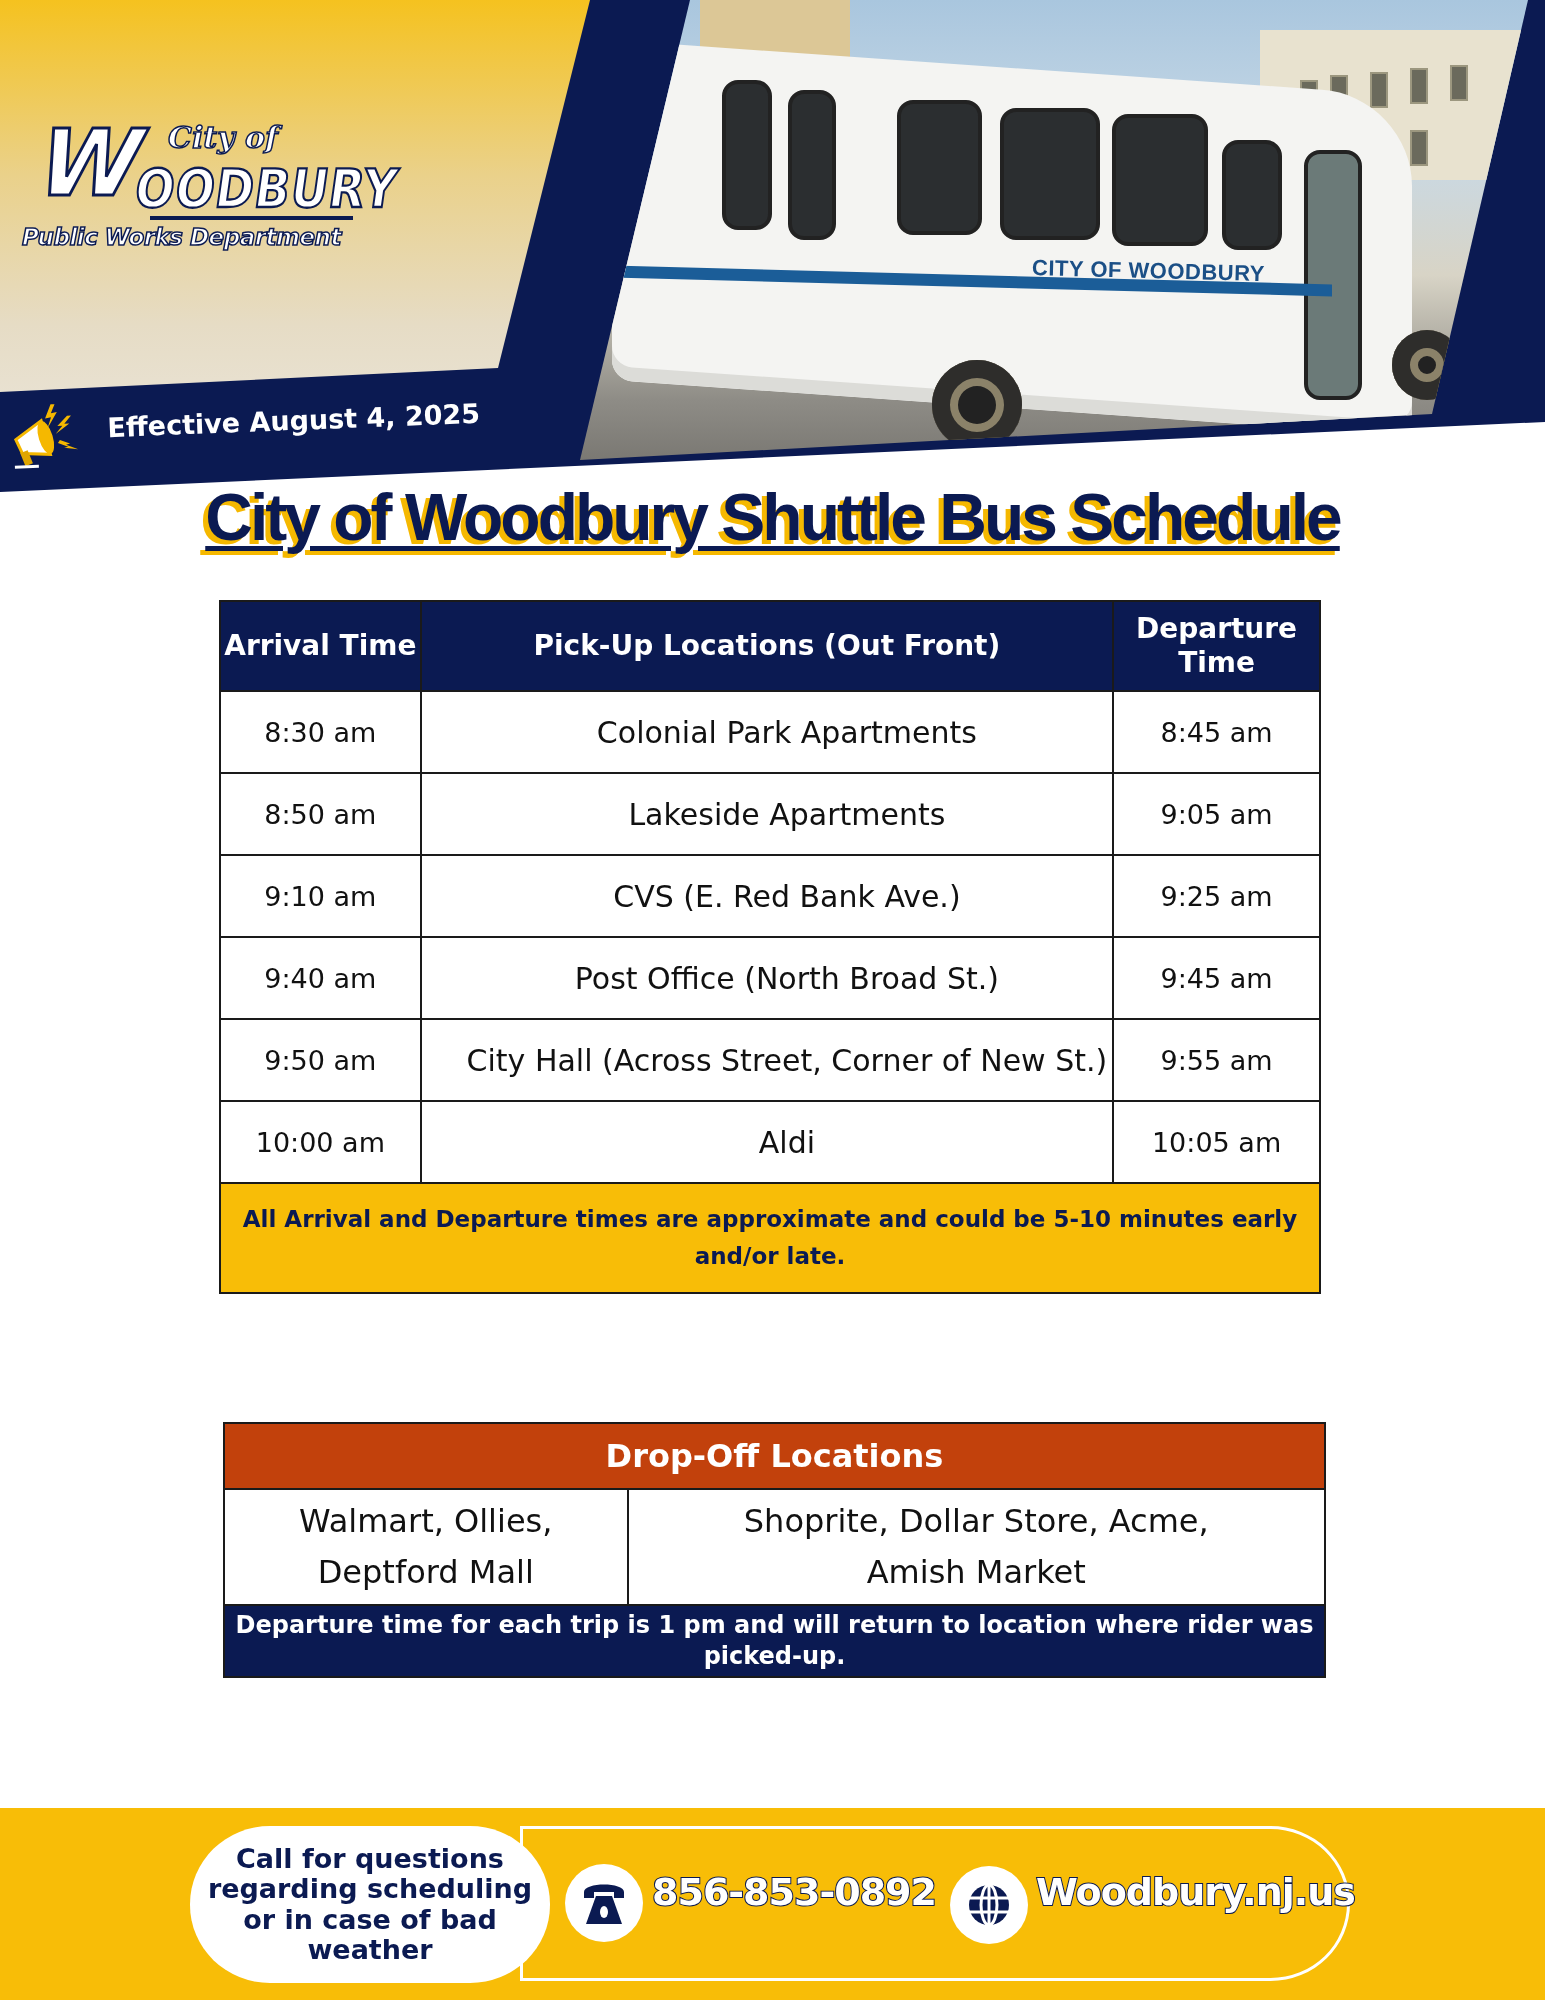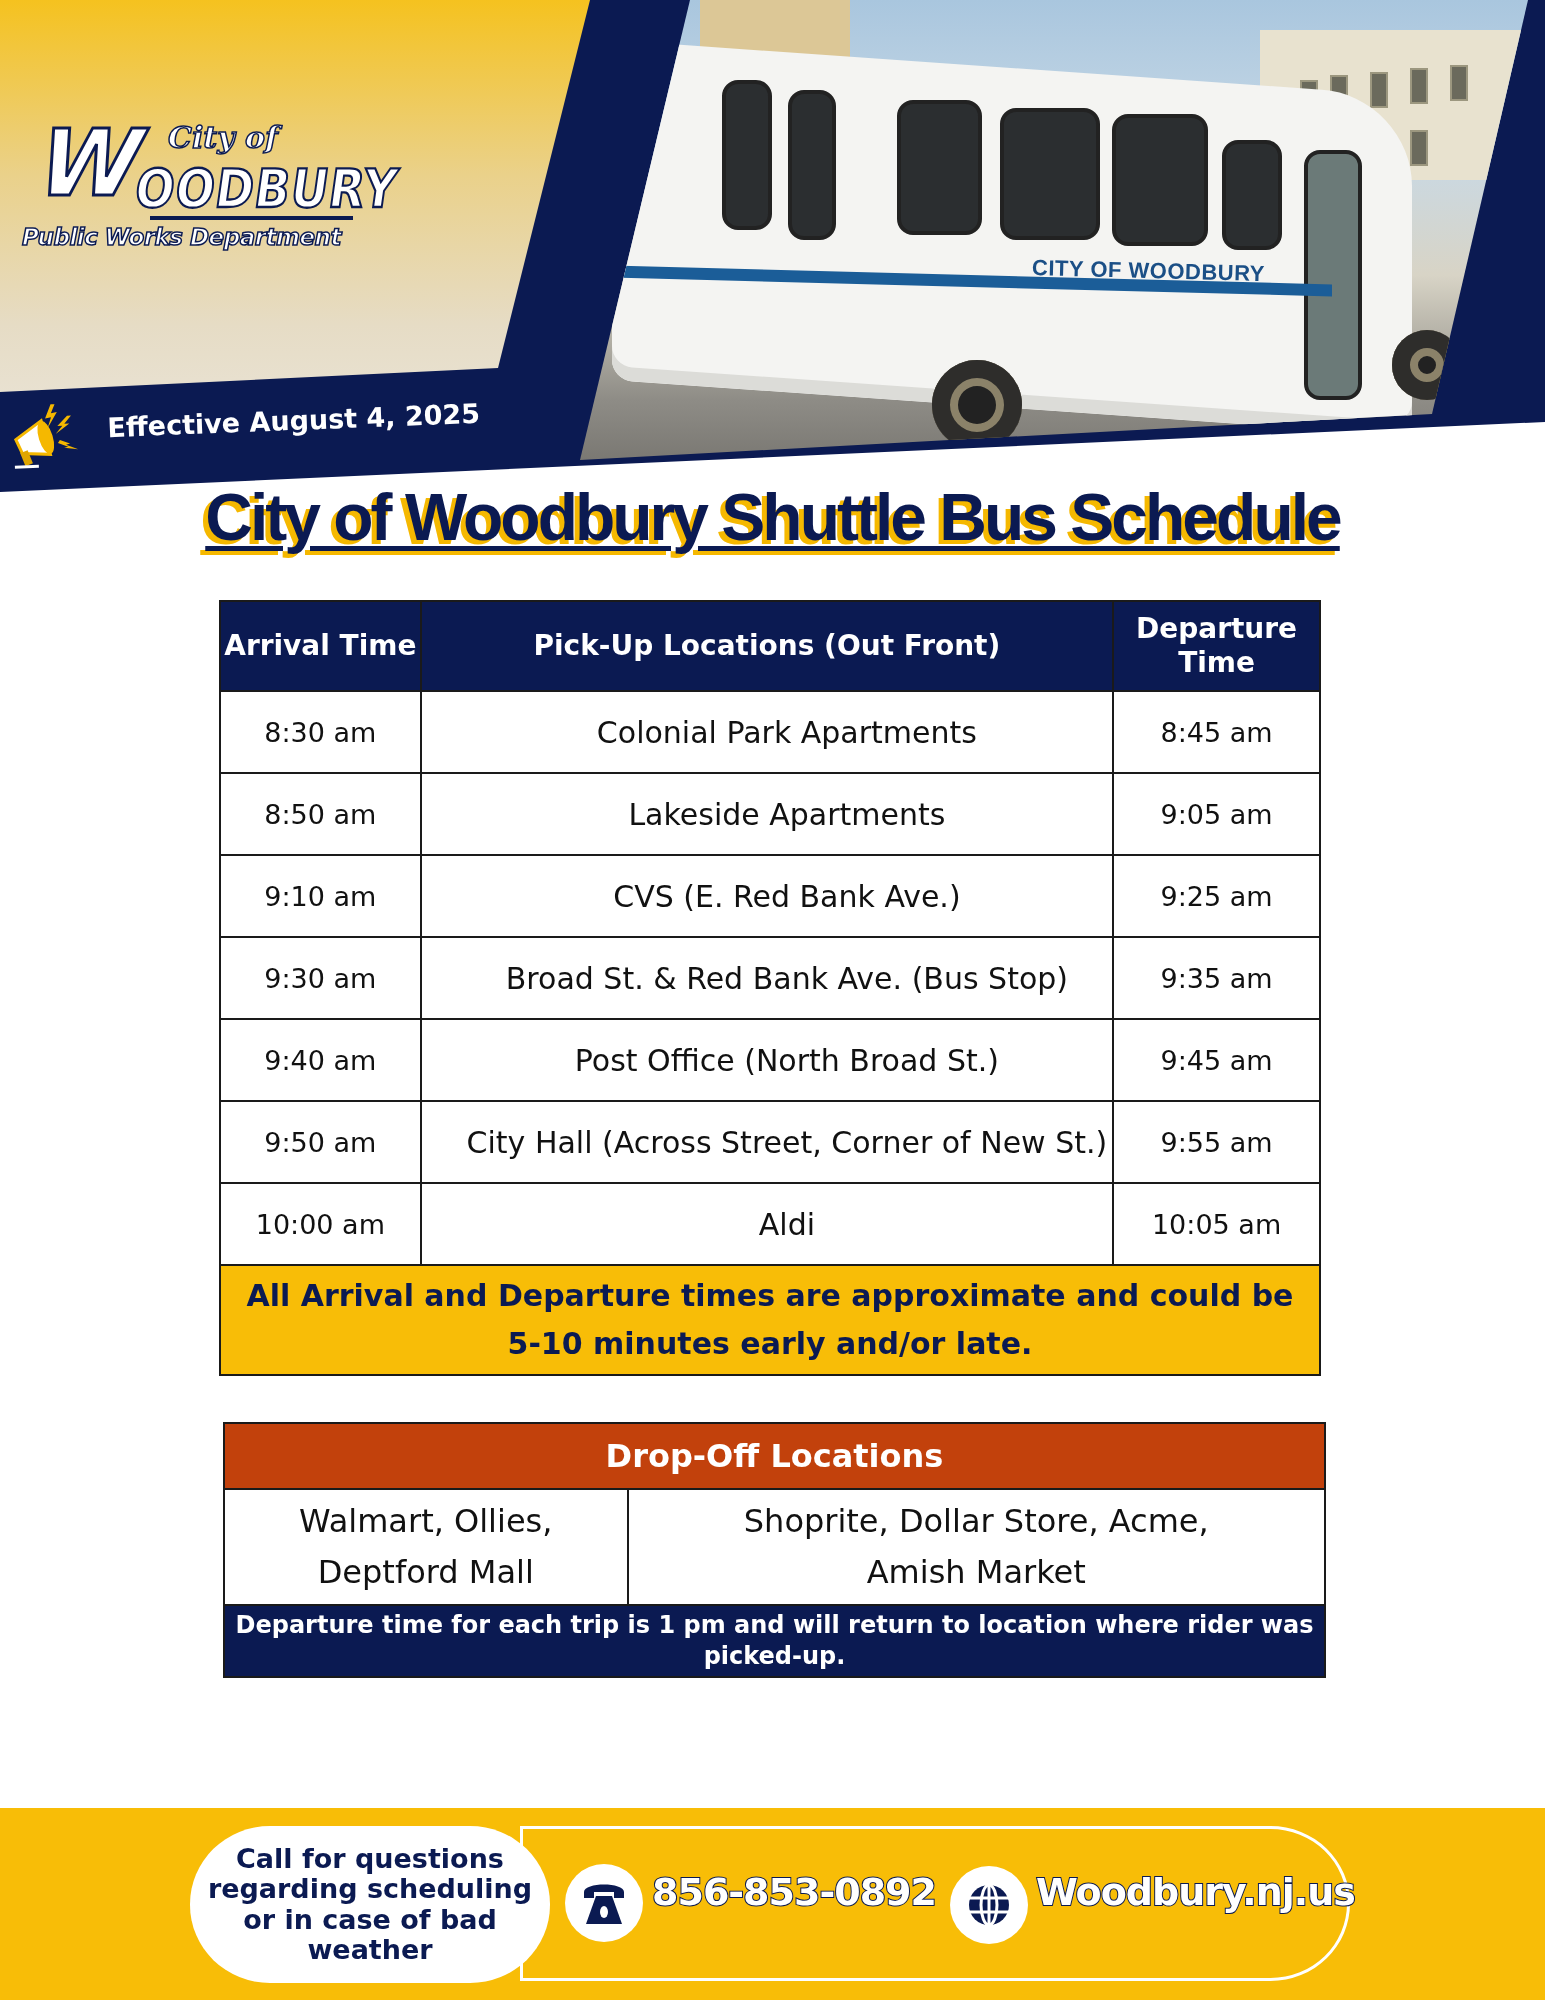--- a/index.html
+++ b/index.html
@@ -54,21 +54,21 @@
 
     
     .pickup { position: absolute; left: 219px; top: 600px; width: 1102px; border-collapse: collapse; }
     .pickup th, .pickup td { border: 2px solid #1a1a1a; text-align: center; vertical-align: middle; }
     .pickup th { background: #0b1a52; color: #ffffff; font-family: "DejaVu Sans", sans-serif; font-weight: bold; font-size: 28px; height: 90px; line-height: 1.2; }
     .pickup td { height: 82px; font-family: "DejaVu Sans", sans-serif; font-size: 27px; color: #111; background: #fff; }
     .pickup td.loc { font-size: 30px; padding-left: 40px; }
     .col-arr { width: 201px; }
     .col-loc { width: 694px; }
     .col-dep { width: 207px; }
-    .pickup td.note { background: #f8bd07; color: #0b1a52; font-weight: bold; font-size: 30px; height: 110px; line-height: 1.6; padding: 0 10px; }
+    .pickup td.note { background: #f8bd07; color: #0b1a52; font-weight: bold; font-size: 23px; height: 110px; line-height: 1.6; padding: 0 10px; }
 
     
     .dropoff { position: absolute; left: 223px; top: 1422px; width: 1103px; border-collapse: collapse; }
     .dropoff th, .dropoff td { border: 2px solid #1a1a1a; text-align: center; vertical-align: middle; }
     .dropoff th.main { background: #c2410c; color: #fff; font-family: "DejaVu Sans", sans-serif; font-weight: bold; font-size: 32px; height: 66px; }
     .dropoff th.day { background: #f8bd07; color: #0b1a52; font-family: "DejaVu Sans", sans-serif; font-weight: bold; font-size: 34px; height: 80px; width: 50%; }
     .dropoff td.stores { height: 116px; font-family: "DejaVu Sans", sans-serif; font-size: 32px; color: #111; line-height: 1.6; background: #fff; }
     .dropoff td.foot { background: #0b1a52; color: #fff; font-family: "DejaVu Sans", sans-serif; font-weight: bold; font-size: 24px; height: 72px; line-height: 1.3; padding: 0 6px; }
 
     
@@ -164,25 +164,20 @@
       <td>8:50 am</td>
       <td class="loc">Lakeside Apartments</td>
       <td>9:05 am</td>
     </tr>
     <tr>
       <td>9:10 am</td>
       <td class="loc">CVS (E. Red Bank Ave.)</td>
       <td>9:25 am</td>
     </tr>
     <tr>
-      <td>9:30 am</td>
-      <td class="loc">Broad St. &amp; Red Bank Ave. (Bus Stop)</td>
-      <td>9:35 am</td>
-    </tr>
-    <tr>
       <td>9:40 am</td>
       <td class="loc">Post Office (North Broad St.)</td>
       <td>9:45 am</td>
     </tr>
     <tr>
       <td>9:50 am</td>
       <td class="loc">City Hall (Across Street, Corner of New St.)</td>
       <td>9:55 am</td>
     </tr>
     <tr>

